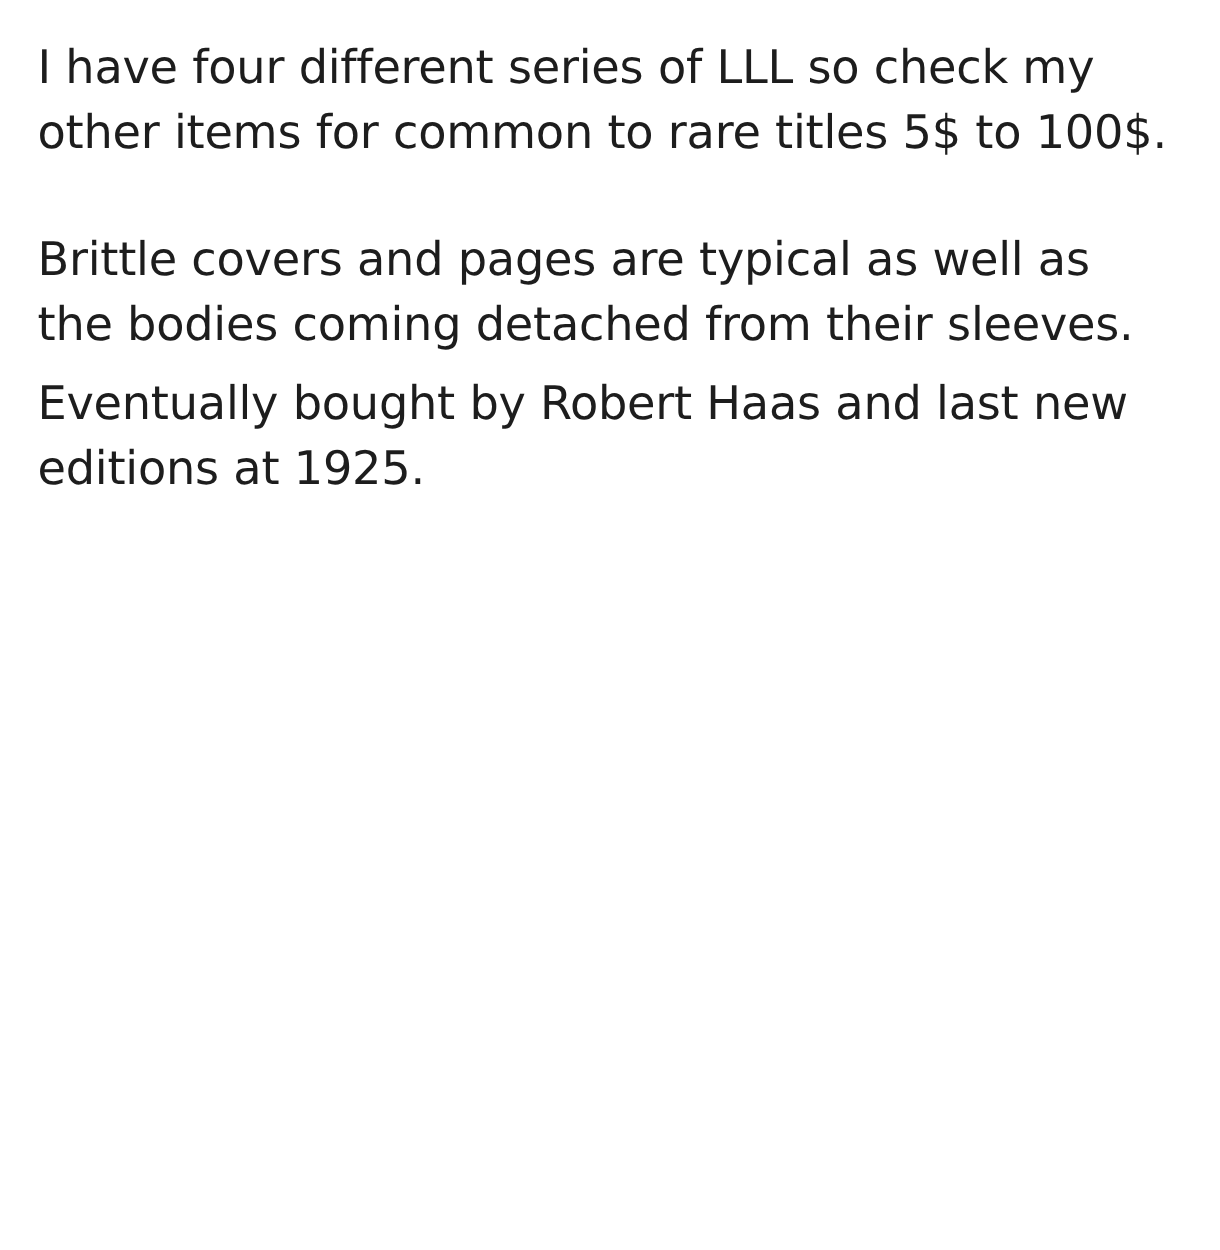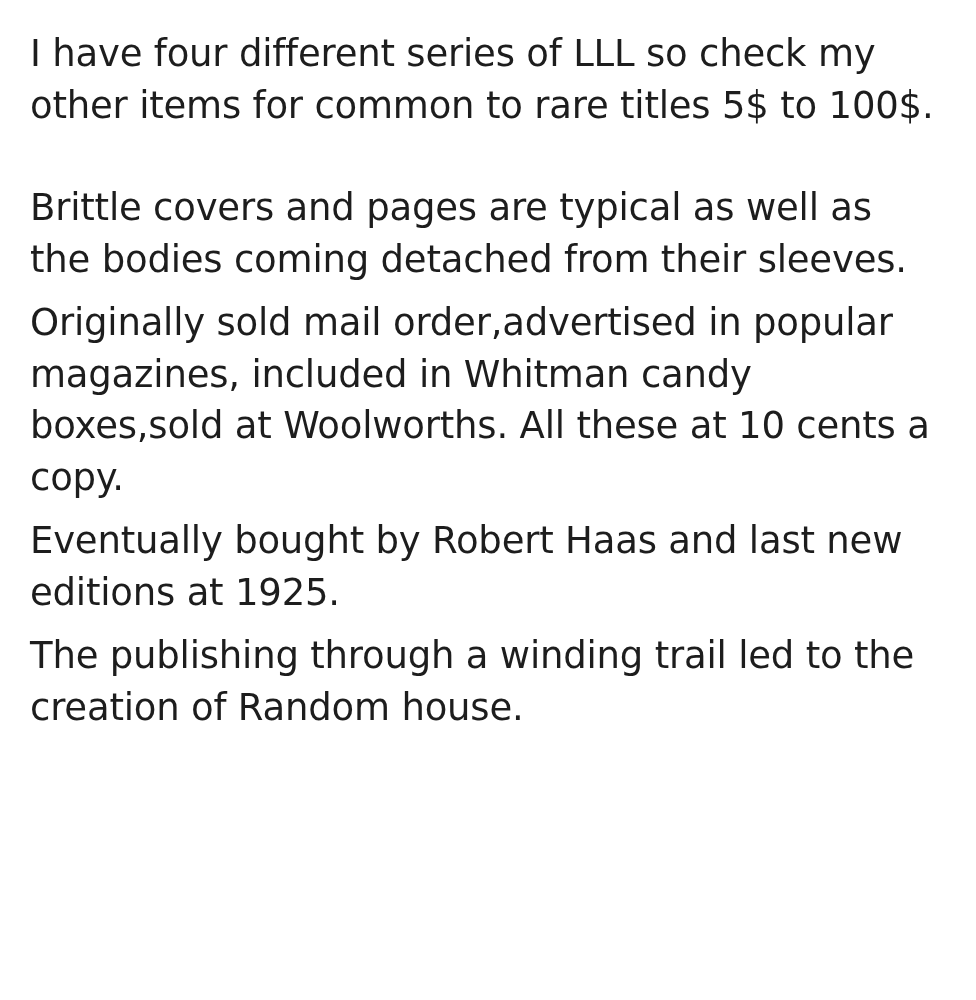--- a/index.html
+++ b/index.html
@@ -37,16 +37,14 @@
     height: 51px;
   }
 </style>
 </head>
 <body>
 
 <div class="page">
   <p class="para">I have four different series of LLL so check my other items for common to rare titles 5$ to 100$.</p>
   <div class="spacer"></div>
   <p class="para">Brittle covers and pages are typical as well as the bodies coming detached from their sleeves.</p>
-  <p class="para">Originally sold mail order,advertised in popular magazines, included in Whitman candy boxes,sold at Woolworths. All these at 10 cents a copy.</p>
   <p class="para">Eventually bought by Robert Haas and last new editions at 1925.</p>
-  <p class="para">The publishing through a winding trail led to the creation of Random house.</p>
 </div>
 
 </body></html>

